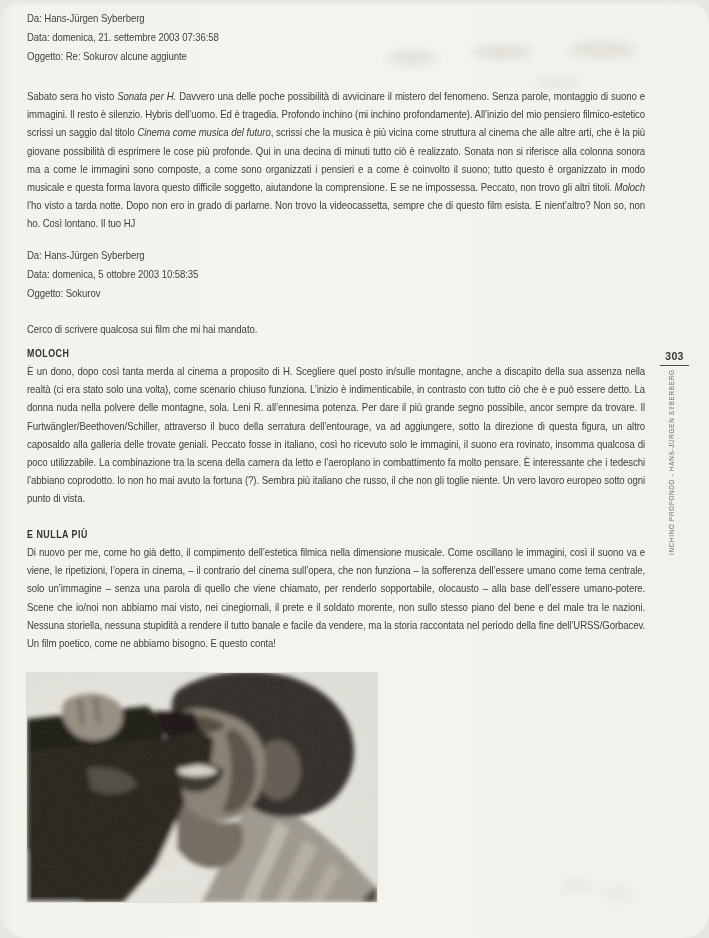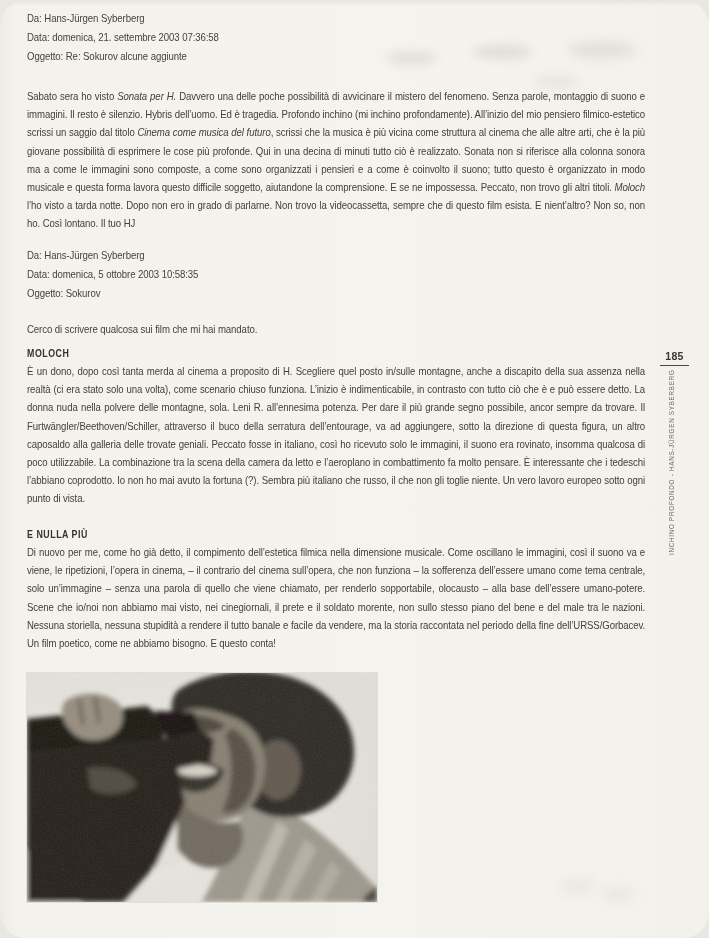--- a/index.html
+++ b/index.html
@@ -91,21 +91,21 @@
   </div>
 
   <div class="cond intro-line" style="top:320px">Cerco di scrivere qualcosa sui film che mi hai mandato.</div>
 
   <div class="cond sec-heading" style="top:345px">MOLOCH</div>
   <div class="cond para" style="top:362px">È un dono, dopo così tanta merda al cinema a proposito di H. Scegliere quel posto in/sulle montagne, anche a discapito della sua assenza nella realtà (ci era stato solo una volta), come scenario chiuso funziona. L’inizio è indimenticabile, in contrasto con tutto ciò che è e può essere detto. La donna nuda nella polvere delle montagne, sola. Leni R. all’ennesima potenza. Per dare il più grande segno possibile, ancor sempre da trovare. Il Furtwängler/Beethoven/Schiller, attraverso il buco della serratura dell’entourage, va ad aggiungere, sotto la direzione di questa figura, un altro caposaldo alla galleria delle trovate geniali. Peccato fosse in italiano, così ho ricevuto solo le immagini, il suono era rovinato, insomma qualcosa di poco utilizzabile. La combinazione tra la scena della camera da letto e l’aeroplano in combattimento fa molto pensare. È interessante che i tedeschi l’abbiano coprodotto. Io non ho mai avuto la fortuna (?). Sembra più italiano che russo, il che non gli toglie niente. Un vero lavoro europeo sotto ogni punto di vista.</div>
 
   <div class="cond sec-heading" style="top:526px">E NULLA PIÙ</div>
   <div class="cond para" style="top:543px">Di nuovo per me, come ho già detto, il compimento dell’estetica filmica nella dimensione musicale. Come oscillano le immagini, così il suono va e viene, le ripetizioni, l’opera in cinema, – il contrario del cinema sull’opera, che non funziona – la sofferenza dell’essere umano come tema centrale, solo un’immagine – senza una parola di quello che viene chiamato, per renderlo sopportabile, olocausto – alla base dell’essere umano-potere. Scene che io/noi non abbiamo mai visto, nei cinegiornali, il prete e il soldato morente, non sullo stesso piano del bene e del male tra le nazioni. Nessuna storiella, nessuna stupidità a rendere il tutto banale e facile da vendere, ma la storia raccontata nel periodo della fine dell’URSS/Gorbacev. Un film poetico, come ne abbiamo bisogno. E questo conta!</div>
 
-  <div class="page-num">185</div>
+  <div class="page-num">303</div>
   <div class="margin-title">INCHINO PROFONDO - HANS-JÜRGEN SYBERBERG</div>
 
   <div class="photo">
     <svg viewBox="0 0 350 229" preserveAspectRatio="none">
       <defs>
         <filter id="soft" x="-20%" y="-20%" width="140%" height="140%">
           <feGaussianBlur stdDeviation="2.4"></feGaussianBlur>
         </filter>
         <filter id="grain">
           <feTurbulence type="fractalNoise" baseFrequency="0.9" numOctaves="2" stitchTiles="stitch"></feTurbulence>

